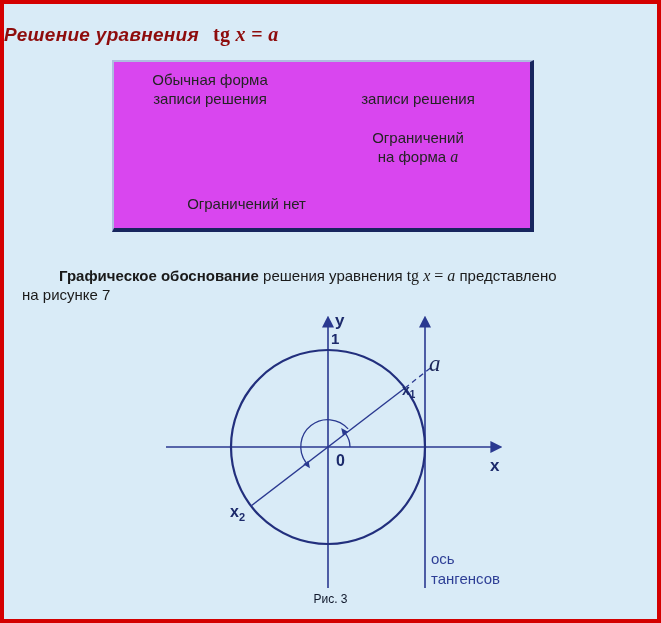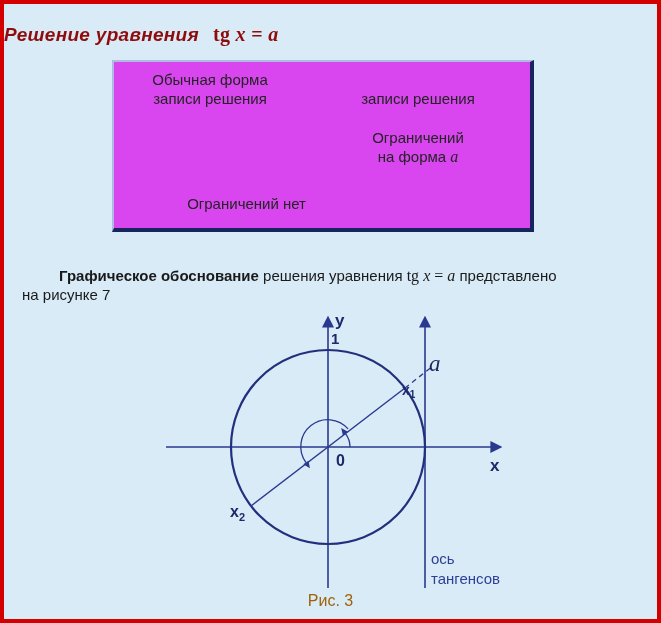--- a/index.html
+++ b/index.html
@@ -44,21 +44,21 @@
   .cell-value { text-align:right; font-size:15px; color:#242424; }
 
   
   .para { position:absolute; left:18px; top:262px; width:632px; font-size:15px; line-height:19px; color:#1a1a1a; }
   .para .ind { display:inline-block; width:37px; }
   .para b { font-weight:bold; }
   .para .eq { font-family:"Liberation Serif","DejaVu Serif",serif; font-size:16px; }
 
   
   .fig-svg { position:absolute; left:0; top:0; width:661px; height:623px; pointer-events:none; }
-  .caption { position:absolute; top:588px; left:0; width:100%; text-align:center; font-size:16px; color:#a16207; }
+  .caption { position:absolute; top:588px; left:0; width:100%; text-align:center; font-size:12px; color:#0f172a; }
 
   .svg-label { font-family:"Liberation Sans", sans-serif; font-weight:bold; fill:#1c2a6b; }
   .svg-axis-name { font-family:"Liberation Sans", sans-serif; fill:#2e3f96; font-weight:normal; }
   .svg-a { font-family:"Liberation Serif","DejaVu Serif",serif; font-style:italic; fill:#1b2559; }
 </style>
 </head>
 <body>
 
 <div class="page">
 

